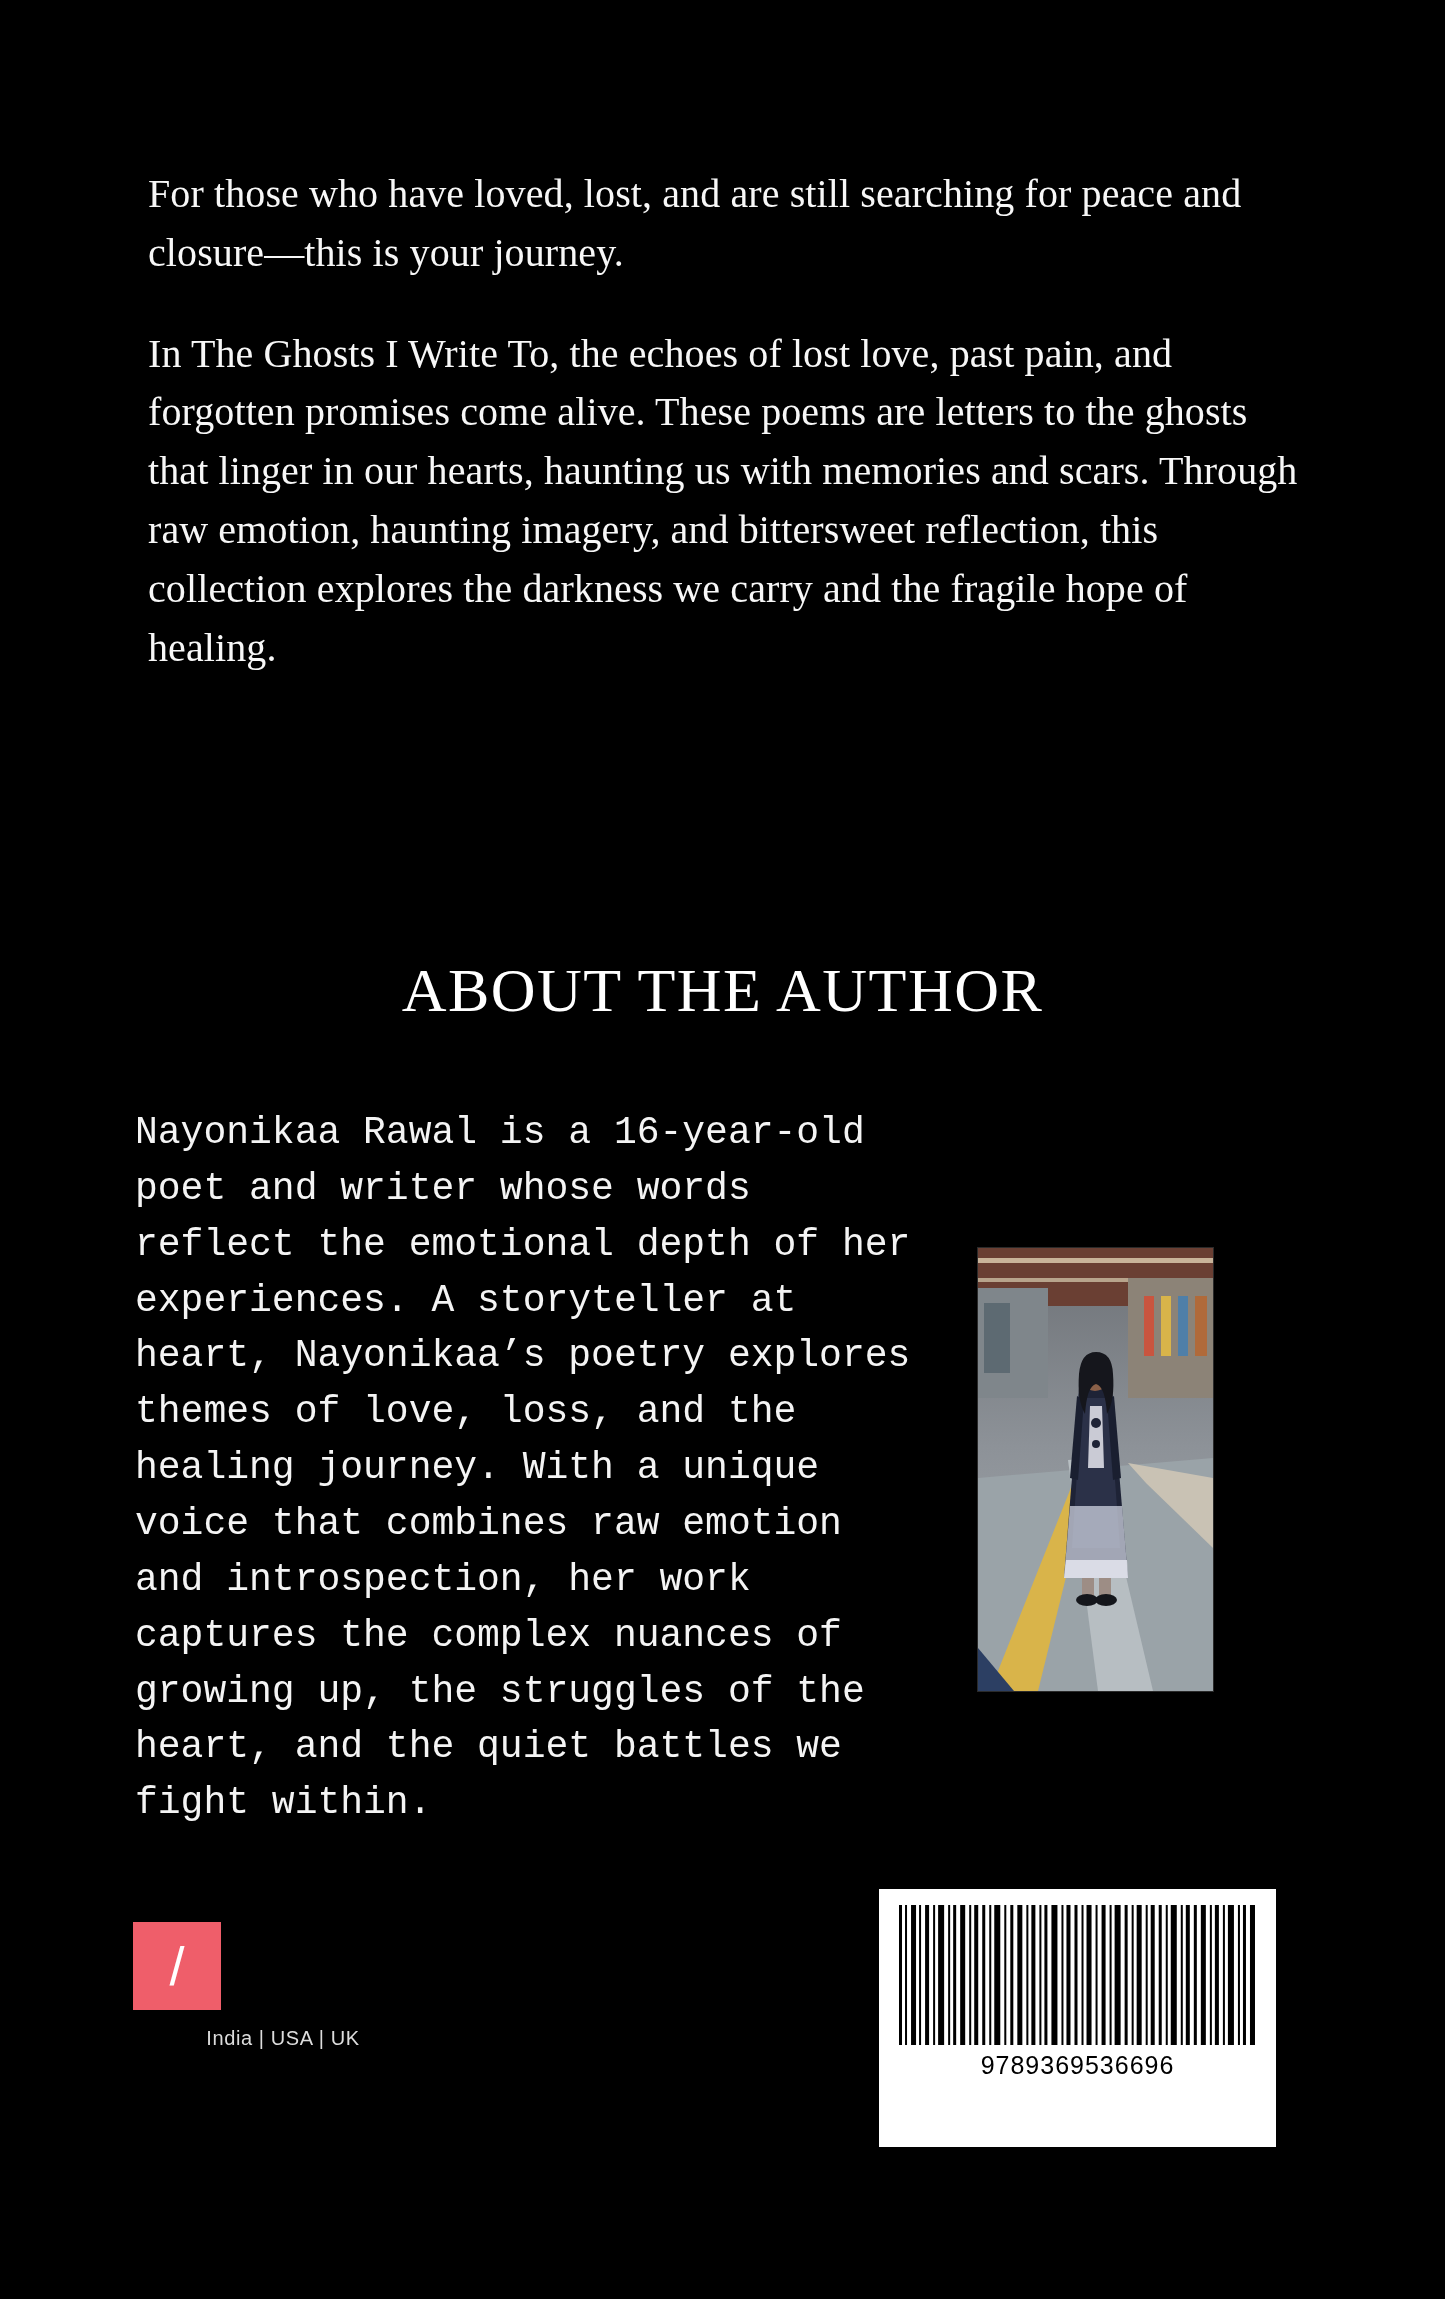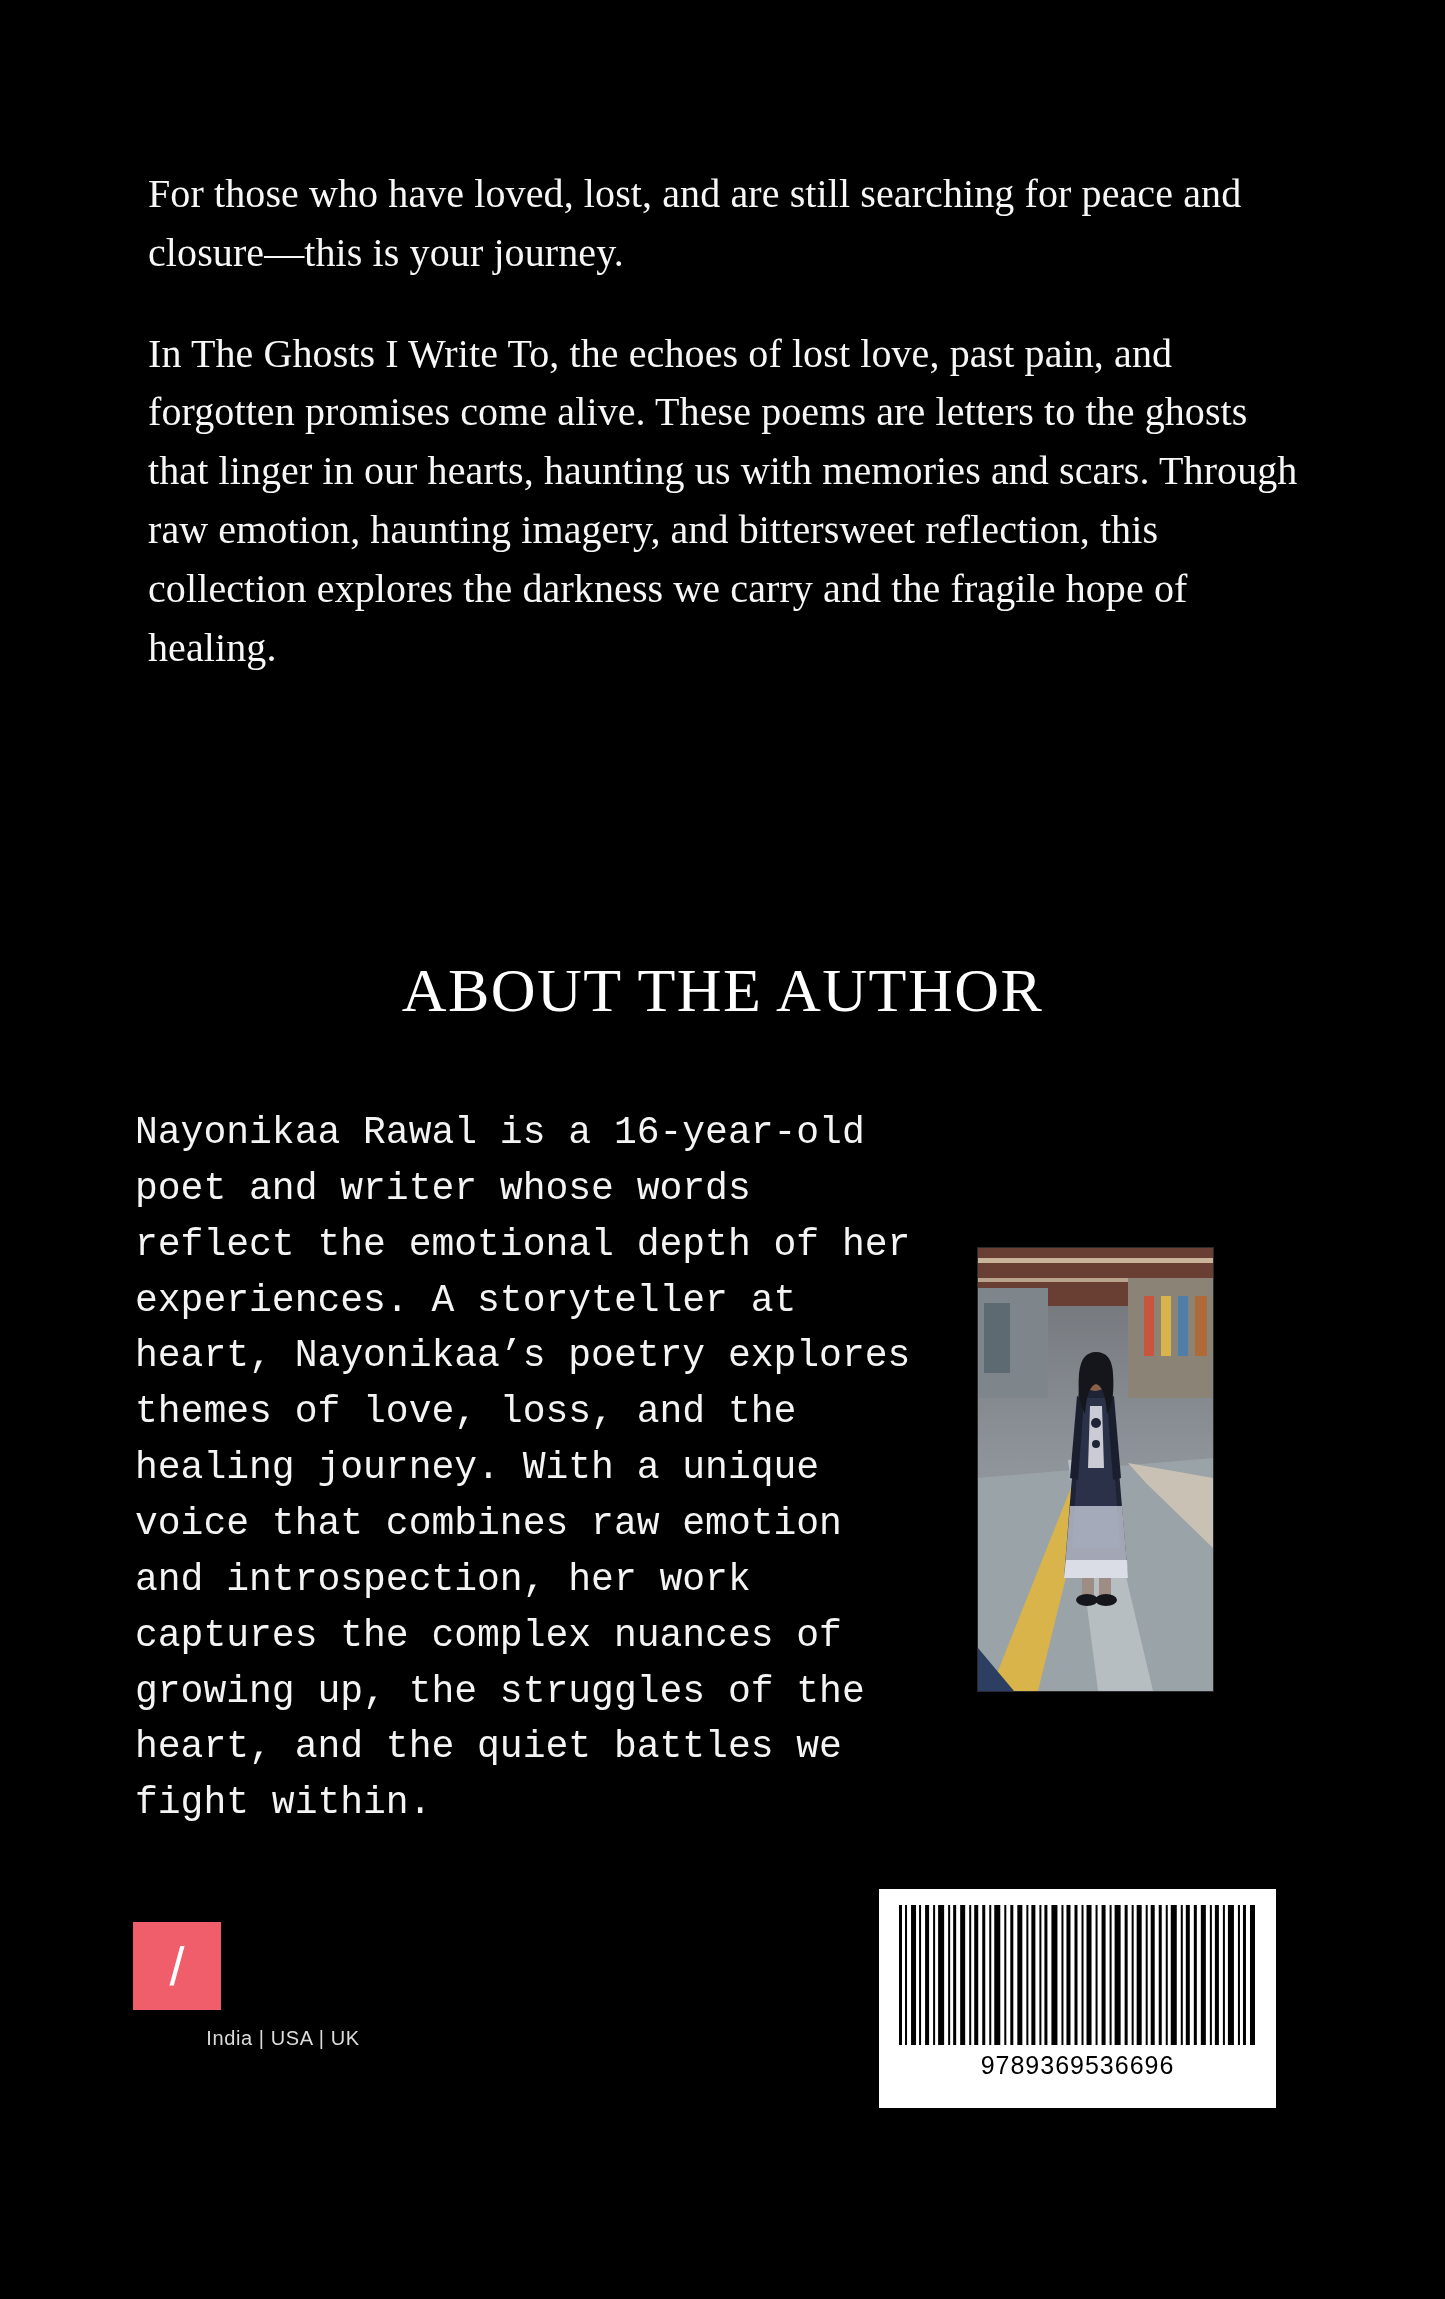--- a/index.html
+++ b/index.html
@@ -128,21 +128,21 @@
     letter-spacing: 0.6px;
     font-weight: 300;
   }
 
   
   .barcode-box {
     position: absolute;
     left: 879px;
     top: 1889px;
     width: 397px;
-    height: 219px;
+    height: 258px;
     background: #ffffff;
     box-sizing: border-box;
     padding: 16px 18px 16px 18px;
   }
   .barcode-bars {
     width: 100%;
     height: 140px;
     display: block;
   }
   .barcode-number {

